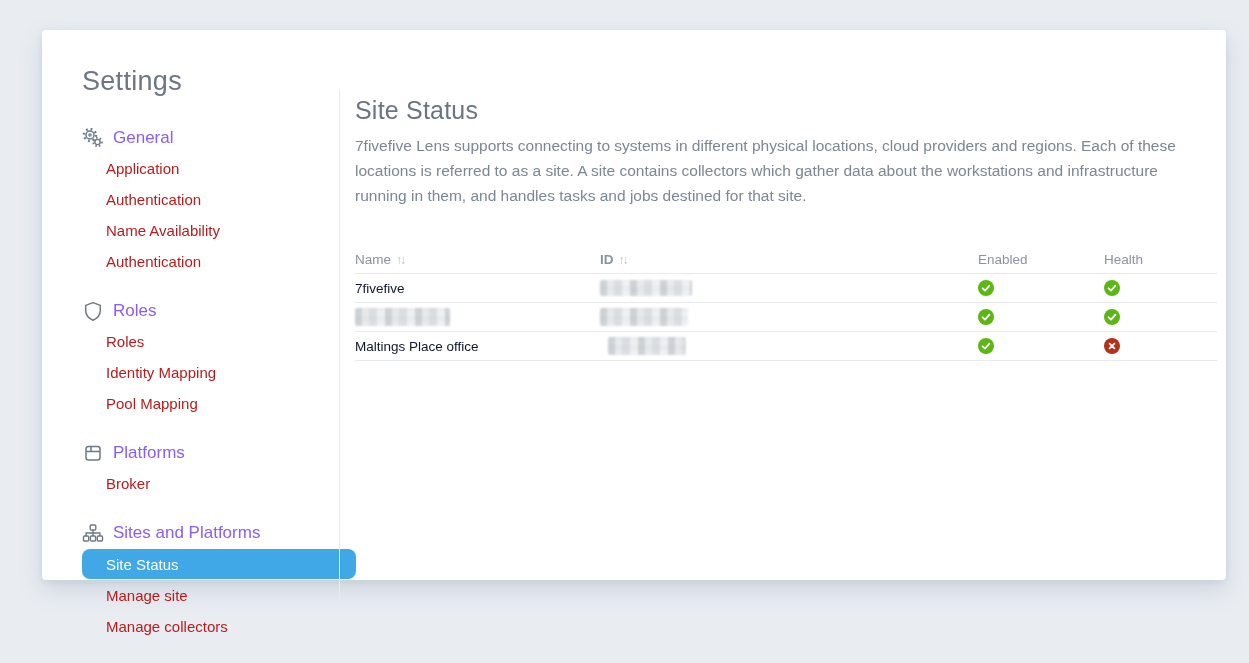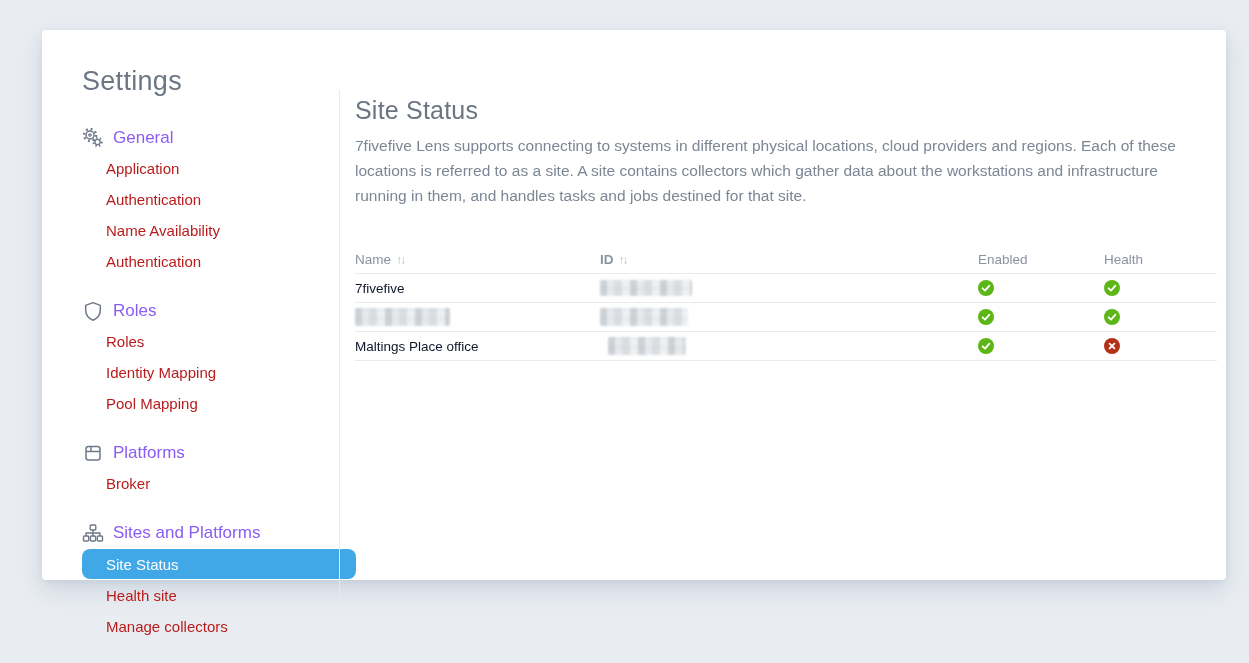--- a/index.html
+++ b/index.html
@@ -181,21 +181,21 @@
                 <rect x="1.5" y="13" width="5.2" height="5" rx="1"></rect>
                 <rect x="8.4" y="13" width="5.2" height="5" rx="1"></rect>
                 <rect x="15.3" y="13" width="5.2" height="5" rx="1"></rect>
                 <path d="M11 7 V10 M4.1 13 V10 H17.9 V13 M11 10 V13"></path>
               </g>
             </svg>
           </span>
           <span>Sites and Platforms</span>
         </div>
         <div class="sb-item selected">Site Status</div>
-        <div class="sb-item">Health site</div>
+        <div class="sb-item">Manage site</div>
         <div class="sb-item">Manage collectors</div>
       </div>
     </div>
   <div class="v-divider"></div>
   <div class="main">
     <div class="main-title">Site Status</div>
     <div class="main-desc">7fivefive Lens supports connecting to systems in different physical locations, cloud providers and regions. Each of these locations is referred to as a site. A site contains collectors which gather data about the workstations and infrastructure running in them, and handles tasks and jobs destined for that site.</div>
     <div class="site-table">
       <div class="t-row t-head">
           <div class="t-cell col-name"><span>Name</span><span class="sort-icon">↑↓</span></div>

